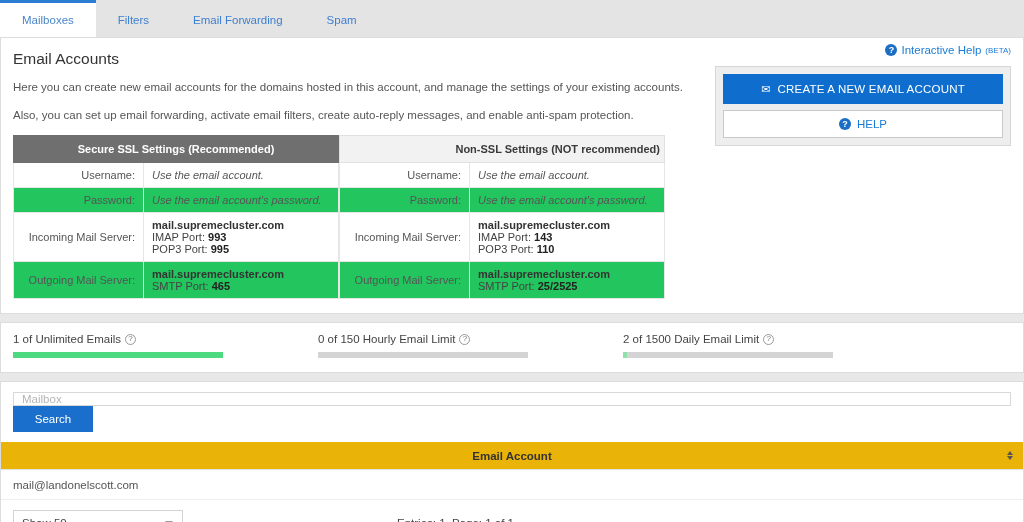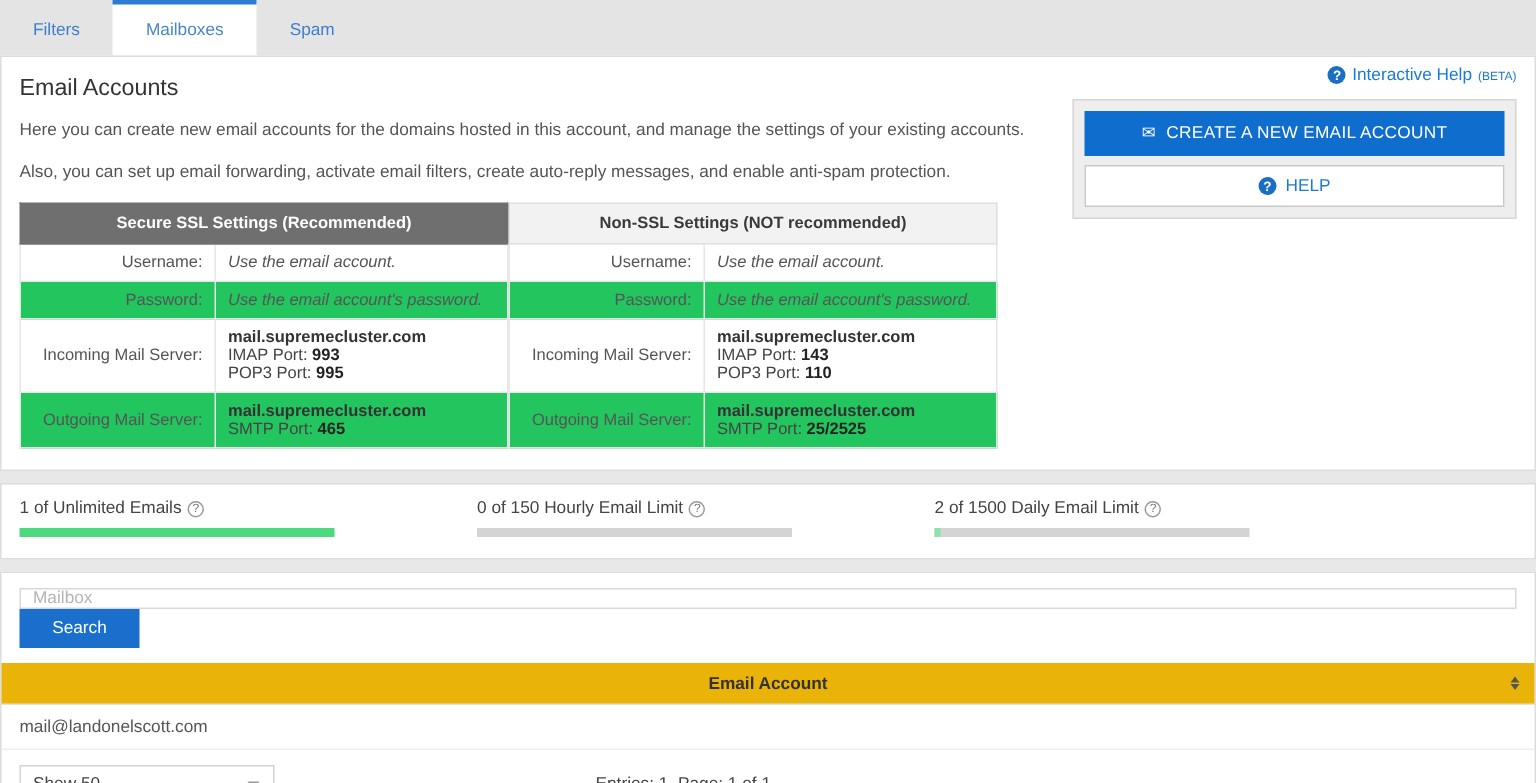--- a/index.html
+++ b/index.html
@@ -115,21 +115,21 @@
   .sett-table { width: 333px; border-collapse: collapse; font-size: 11px; }
   .sett-table th.head-dark {
     background: #6f6f6f; color: #ffffff;
     font-size: 11px; font-weight: bold;
     padding: 7px 4px; text-align: center;
     border: 1px solid #6f6f6f;
   }
   .sett-table th.head-light {
     background: #f2f2f2; color: #3a3a3a;
     font-size: 11px; font-weight: bold;
-    padding: 7px 4px; text-align: center;
+    padding: 7px 4px; text-align: right;
     border: 1px solid #e0e0e0;
   }
   .sett-table td {
     border: 1px solid #e6e6e6;
     padding: 6px 8px;
     vertical-align: middle;
   }
   .sett-table tr.alt td { background: #22c55e; }
   .lbl-cell {
     text-align: right;
@@ -252,25 +252,28 @@
   .entries {
     position: absolute;
     left: 396px;
     font-size: 11.5px; color: #444;
   }
 </style>
 </head>
 <body>
 
 <div class="tabbar">
+  <div class="tab active">
+    <span>Mailboxes</span>
+  </div>
   <div class="tab">
     <span>Filters</span>
   </div>
-  <div class="tab active">
-    <span>Mailboxes</span>
+  <div class="tab">
+    <span>Email Forwarding</span>
   </div>
   <div class="tab">
     <span>Spam</span>
   </div>
 </div>
 
 <div class="panel panel-main">
 
   <div class="ihelp">
     <span class="qmark">?</span>

